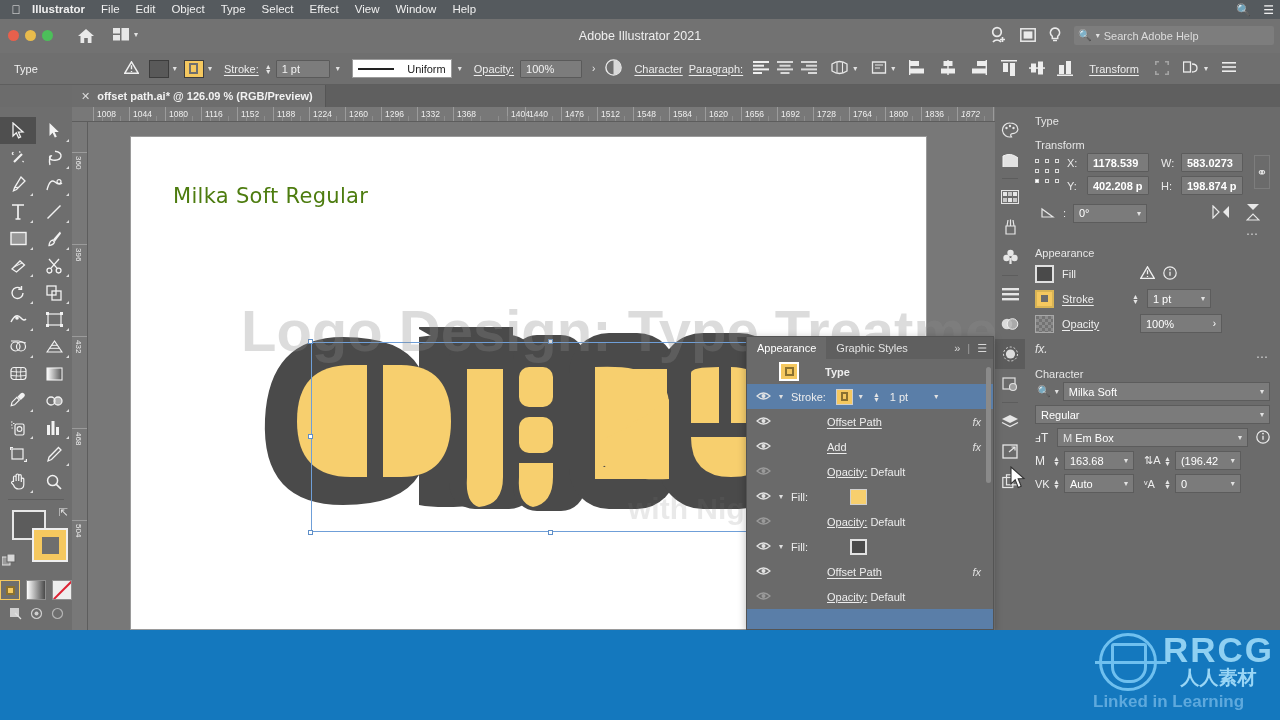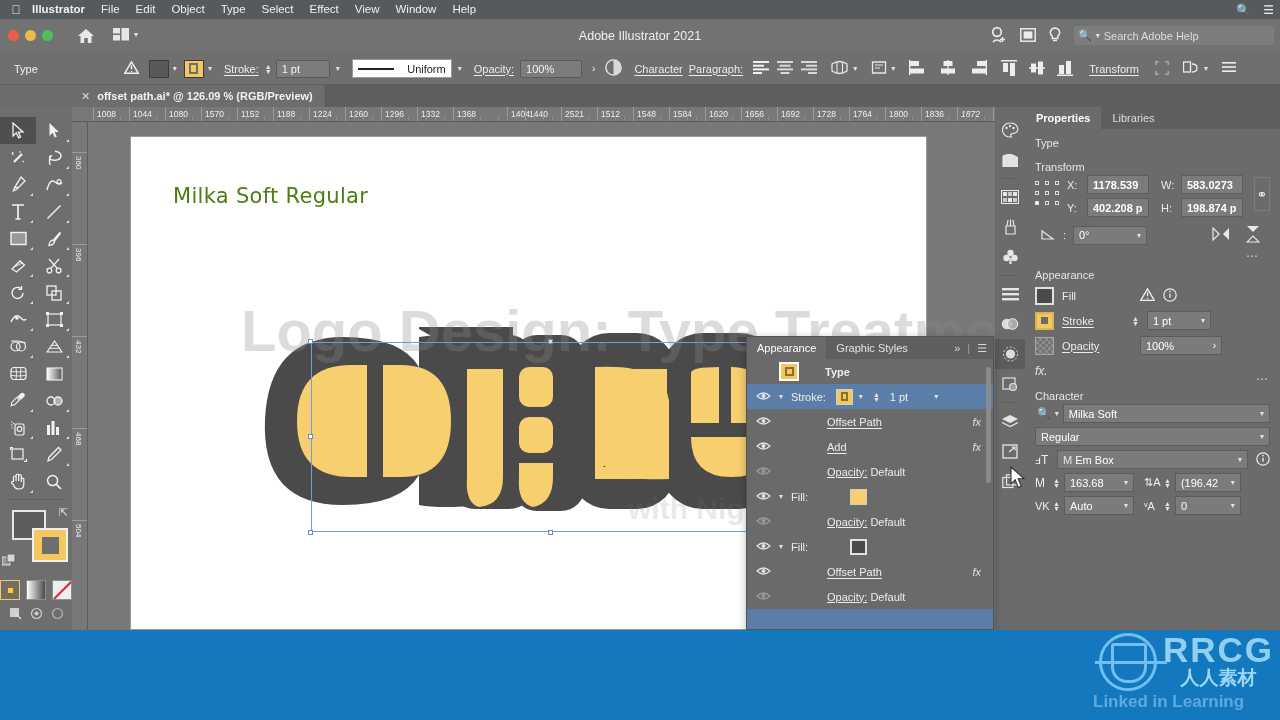--- a/index.html
+++ b/index.html
@@ -508,21 +508,21 @@
       <div class="minor" style="left: 66px;"></div>
       <div class="minor" style="left: 75px;"></div>
       <div class="minor" style="left: 84px;"></div>
       <div class="tick" style="left: 93px;">
         <span>1080</span>
       </div>
       <div class="minor" style="left: 102px;"></div>
       <div class="minor" style="left: 111px;"></div>
       <div class="minor" style="left: 120px;"></div>
       <div class="tick" style="left: 129px;">
-        <span>1570</span>
+        <span>1116</span>
       </div>
       <div class="minor" style="left: 138px;"></div>
       <div class="minor" style="left: 147px;"></div>
       <div class="minor" style="left: 156px;"></div>
       <div class="tick" style="left: 165px;">
         <span>1152</span>
       </div>
       <div class="minor" style="left: 174px;"></div>
       <div class="minor" style="left: 183px;"></div>
       <div class="minor" style="left: 192px;"></div>
@@ -568,21 +568,21 @@
       <div class="minor" style="left: 426px;"></div>
       <div class="minor" style="left: 435px;"></div>
       <div class="minor" style="left: 444px;"></div>
       <div class="tick" style="left: 453px;">
         <span>1440</span>
       </div>
       <div class="minor" style="left: 462px;"></div>
       <div class="minor" style="left: 471px;"></div>
       <div class="minor" style="left: 480px;"></div>
       <div class="tick" style="left: 489px;">
-        <span>2521</span>
+        <span>1476</span>
       </div>
       <div class="minor" style="left: 498px;"></div>
       <div class="minor" style="left: 507px;"></div>
       <div class="minor" style="left: 516px;"></div>
       <div class="tick" style="left: 525px;">
         <span>1512</span>
       </div>
       <div class="minor" style="left: 534px;"></div>
       <div class="minor" style="left: 543px;"></div>
       <div class="minor" style="left: 552px;"></div>
@@ -1181,24 +1181,20 @@
     </div>
     <div class="dk">
       <svg width="16" height="15" viewBox="0 0 16 15">
           <rect x="0.8" y="3.5" width="10" height="10" fill="none" stroke="#e6e6e6" stroke-width="1.2"></rect>
           <rect x="4.5" y="0.8" width="10" height="10" fill="none" stroke="#e6e6e6" stroke-width="1.2"></rect>
         </svg>
     </div>
   </div>
 
   <div id="props">
-    <div id="pr-tabs">
-      <div class="t active">Properties</div>
-      <div class="t">Libraries</div>
-    </div>
 
     <div class="pr-h">Type</div>
 
     <div class="pr-h" style="padding-top:10px">Transform</div>
     <div class="pr-sec">
       <div style="display:flex;align-items:flex-start;gap:6px">
         <div class="refpt" style="margin-top:6px">
           <i style="left:0;top:0"></i>
             <i style="left:10px;top:0"></i>
             <i style="left:20px;top:0"></i>

